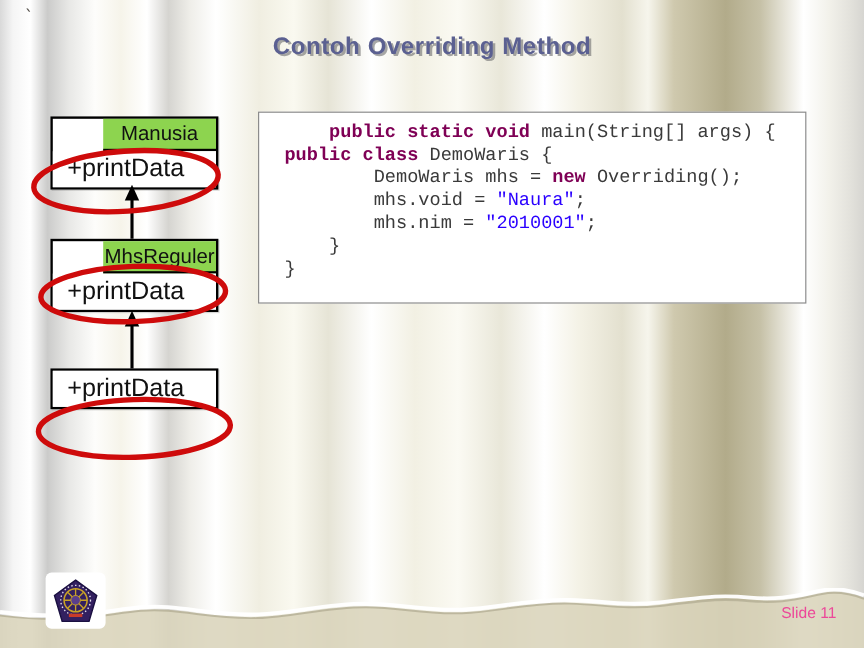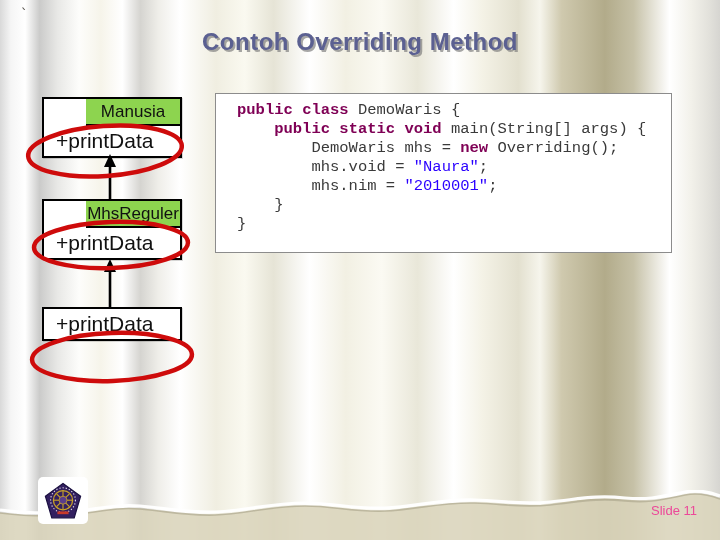--- a/index.html
+++ b/index.html
@@ -14,21 +14,21 @@
         #F2F0E3 48%, #FBFAF3 53%, #E9E7D9 58%, #FFFFFF 63%, #F4F2E6 67%,
         #E3E0CF 72%, #F6F5EC 75%, #CFC9AE 78%, #B2AB8A 84%, #C6C1A7 88%,
         #FFFFFF 93%, #F2F1EA 96%, #E2E1DB 98.5%, #D6D5D1 100%);
   }
   .stray-mark{
     position:absolute;left:20px;top:6px;font-size:14px;color:#55504A;
     font-family:"DejaVu Sans Mono",monospace;
   }
   .page-title{
     position:absolute;left:0;right:0;top:28px;text-align:center;
-    font-size:24px;font-weight:bold;letter-spacing:.5px;
+    font-size:20px;font-weight:bold;letter-spacing:.5px;
     color:var(--title,#5B6091);
     text-shadow:2px 2px 0 rgba(120,120,120,.65);
   }
   
   .diagram{position:absolute;left:0;top:0;width:230px;height:420px;}
   .class-box{
     position:absolute;left:42px;width:136px;
     border:2px solid #000;background:#fff;
     box-shadow:1px 1px 0 rgba(0,0,0,.15);
   }
@@ -100,22 +100,22 @@
       <polygon points="104,184 116,184 110,171" fill="#000"></polygon>
     </g>
 
     <ellipse cx="105" cy="63" rx="77" ry="25" fill="none" stroke="var(--highlight-red,#CE0B0B)" stroke-width="4.5" transform="rotate(-4 105 63)"></ellipse>
     <ellipse cx="111" cy="157" rx="77" ry="23" fill="none" stroke="var(--highlight-red,#CE0B0B)" stroke-width="4.5" transform="rotate(-2 111 157)"></ellipse>
     <ellipse cx="112" cy="269" rx="80" ry="24" fill="none" stroke="var(--highlight-red,#CE0B0B)" stroke-width="4.5" transform="rotate(-2 112 269)"></ellipse>
   </svg>
 </div>
 
 <div class="code-panel">
+    <div class="code-line"><span class="tok-plain">    </span><span class="tok-keyword">public</span><span class="tok-plain"> </span><span class="tok-keyword">static</span><span class="tok-plain"> </span><span class="tok-keyword">void</span><span class="tok-plain"> main(String[] args) {</span></div>
     <div class="code-line"><span class="tok-keyword">public</span><span class="tok-plain"> </span><span class="tok-keyword">class</span><span class="tok-plain"> DemoWaris {</span></div>
-    <div class="code-line"><span class="tok-plain">    </span><span class="tok-keyword">public</span><span class="tok-plain"> </span><span class="tok-keyword">static</span><span class="tok-plain"> </span><span class="tok-keyword">void</span><span class="tok-plain"> main(String[] args) {</span></div>
     <div class="code-line"><span class="tok-plain">        DemoWaris mhs = </span><span class="tok-keyword">new</span><span class="tok-plain"> Overriding();</span></div>
     <div class="code-line"><span class="tok-plain">        mhs.void = </span><span class="tok-string">"Naura"</span><span class="tok-plain">;</span></div>
     <div class="code-line"><span class="tok-plain">        mhs.nim = </span><span class="tok-string">"2010001"</span><span class="tok-plain">;</span></div>
     <div class="code-line"><span class="tok-plain">    }</span></div>
     <div class="code-line"><span class="tok-plain">}</span></div>
   </div>
 
 <svg class="footer-wave" viewBox="0 0 720 50" xmlns="http://www.w3.org/2000/svg">
   <path d="M0,23 C25,26 45,27 70,25 C100,22 115,17 140,19 C165,21 185,26 215,25
        C245,24 270,16 305,16 C335,16 350,22 385,21 C415,20 440,12 475,13

